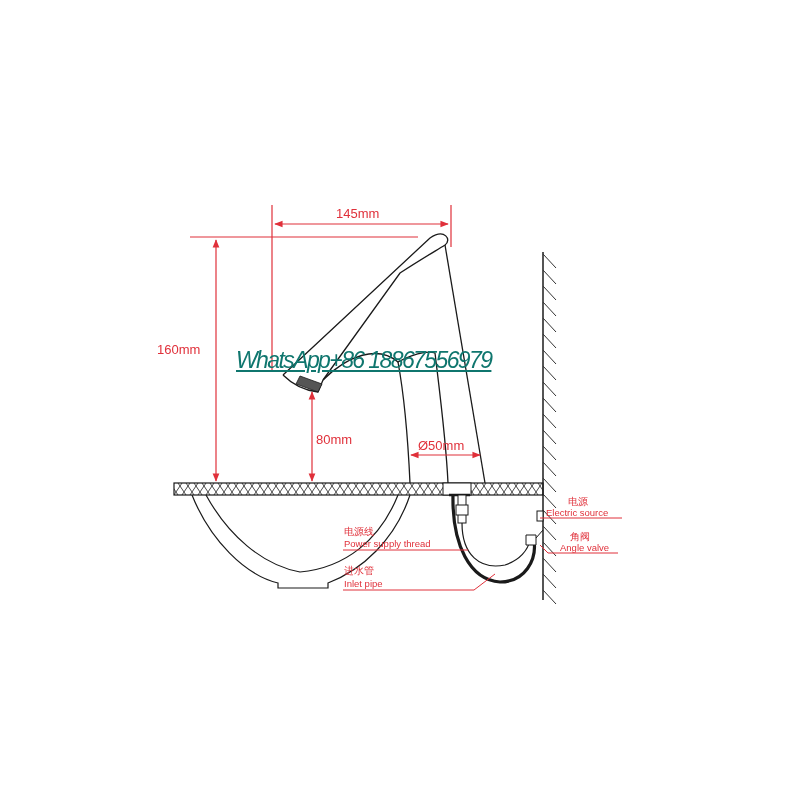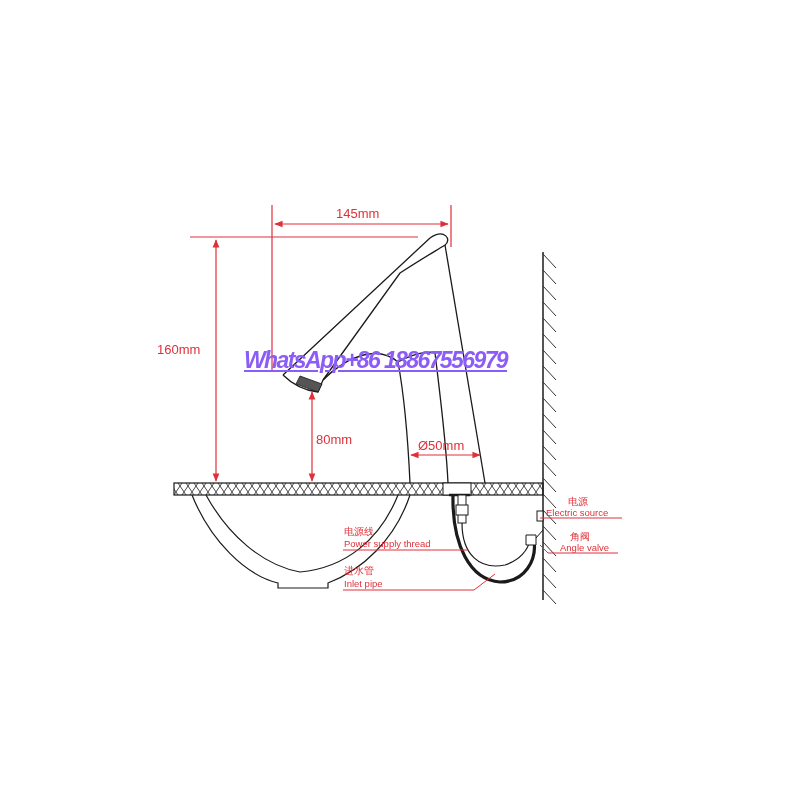--- a/index.html
+++ b/index.html
@@ -1,22 +1,22 @@
 <!DOCTYPE html>
 <html><head>
 <meta charset="utf-8">
 <style>
   html, body { margin: 0; padding: 0; background: #ffffff; }
   body { width: 800px; height: 800px; position: relative; overflow: hidden; font-family: "Liberation Sans", sans-serif; }
   #diagram { position: absolute; left: 0; top: 0; width: 800px; height: 800px; }
   .dim-label { fill: #e0303a; font-family: "Liberation Sans", sans-serif; font-size: 13px; }
   .callout-cn { fill: #e0303a; font-family: "DejaVu Sans", sans-serif; font-size: 10px; }
   .callout-en { fill: #e0303a; font-family: "Liberation Sans", sans-serif; font-size: 9.5px; }
-  .watermark { position: absolute; left: 244px; top: 349px; font-family: "Liberation Sans", sans-serif;
-               font-style: italic; font-weight: bold; font-size: 23px; letter-spacing: -1.6px; color: #8b5cf6;
+  .watermark { position: absolute; left: 236px; top: 349px; font-family: "Liberation Sans", sans-serif;
+               font-style: italic; font-weight: normal; font-size: 23px; letter-spacing: -1.6px; color: #0f766e;
                text-decoration: underline; text-decoration-thickness: 2px; text-underline-offset: 2px;
                white-space: nowrap; line-height: 1; }
 </style>
 </head>
 <body>
 
 <svg id="diagram" viewBox="0 0 800 800" xmlns="http://www.w3.org/2000/svg">
   <defs>
     <pattern id="xhatch" width="8" height="12" patternUnits="userSpaceOnUse">
       <path d="M0,0 L8,12 M8,0 L0,12" stroke="#333" stroke-width="0.9"></path>

